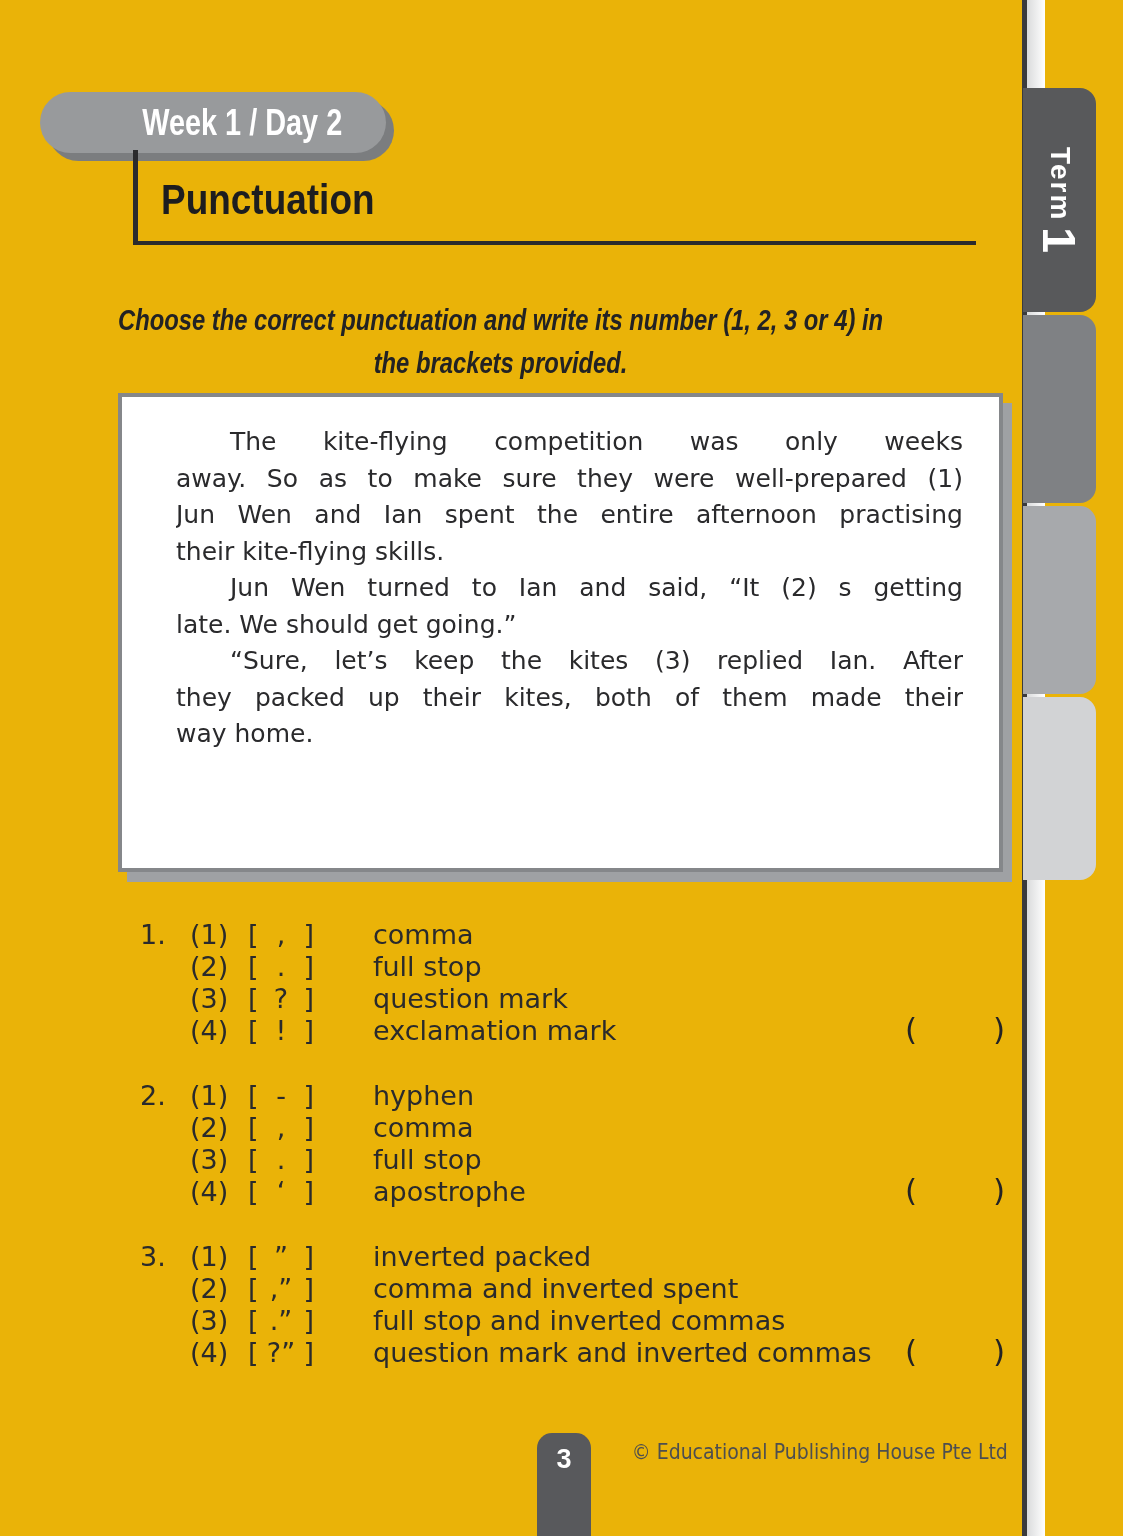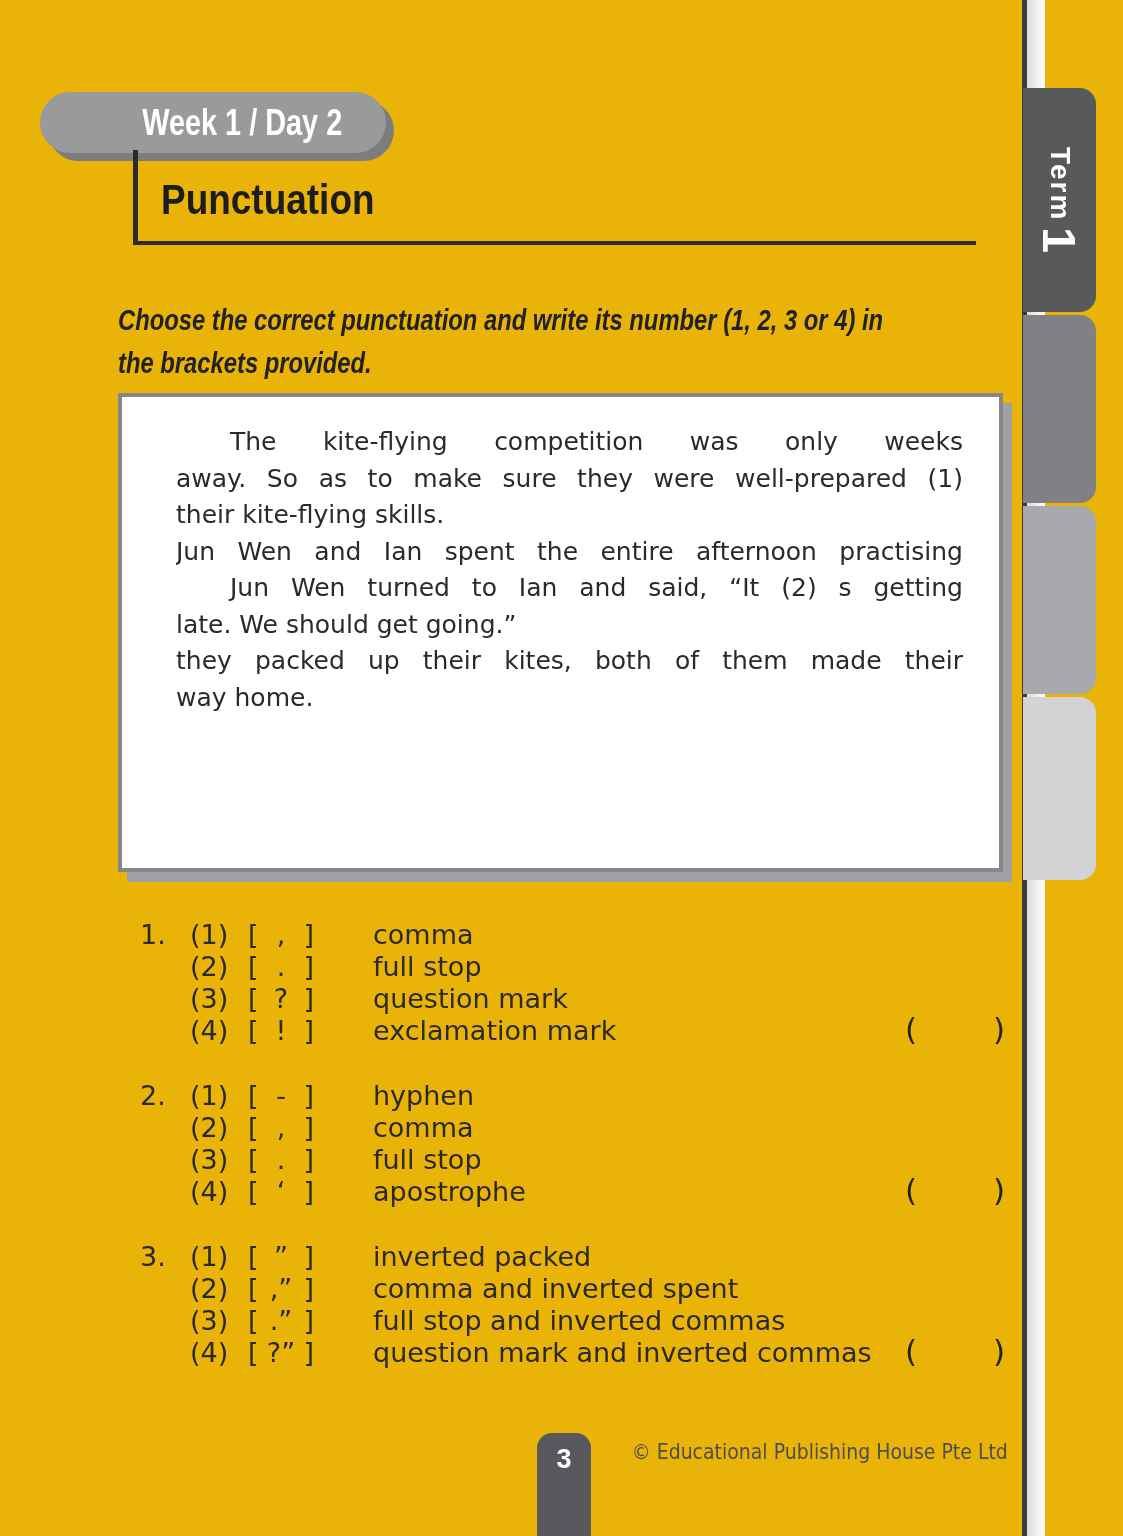--- a/index.html
+++ b/index.html
@@ -35,21 +35,21 @@
   .title-hline { position:absolute; left:133px; top:241px; width:843px; height:4px; background:#2b2b2d; }
   .page-title {
     position:absolute; left:161px; top:176px;
     font-family:"Liberation Sans", sans-serif;
     font-weight:bold; font-size:42px; color:#1d1d1f;
     transform:scaleX(0.88); transform-origin:left center;
     white-space:nowrap;
   }
 
   
-  .instructions { position:absolute; left:118px; top:299px; }
+  .instructions { position:absolute; left:118px; top:299px;text-align:center; }
   .instr-line {
     font-family:"Liberation Sans", sans-serif;
     font-weight:bold; font-style:italic;
     font-size:29px; line-height:43px; color:#222224;
     transform:scaleX(0.82); transform-origin:left center;
     white-space:nowrap;
   }
 
   
   .passage-box {
@@ -133,28 +133,29 @@
 
   <div class="instructions">
     <div class="instr-line">Choose the correct punctuation and write its number (1, 2, 3 or 4) in</div>
     <div class="instr-line">the brackets provided.</div>
   </div>
 
   <div class="passage-box">
     <div class="para">
       <div class="p-line indent">The kite-flying competition was only weeks</div>
       <div class="p-line">away. So as to make sure they were well-prepared (1)</div>
+      <div class="p-line">Jun Wen and Ian spent the entire afternoon practising</div>
       <div class="p-line last">their kite-flying skills.</div>
-      <div class="p-line">Jun Wen and Ian spent the entire afternoon practising</div>
     </div>
     <div class="para">
       <div class="p-line indent">Jun Wen turned to Ian and said, “It (2) s getting</div>
       <div class="p-line last">late. We should get going.”</div>
     </div>
     <div class="para">
+      <div class="p-line indent">“Sure, let’s keep the kites (3) replied Ian. After</div>
       <div class="p-line">they packed up their kites, both of them made their</div>
       <div class="p-line last">way home.</div>
     </div>
   </div>
 
   <div class="questions">
 
     <div class="question">
       <span class="q-no">1.</span>
       <div class="q-row">

